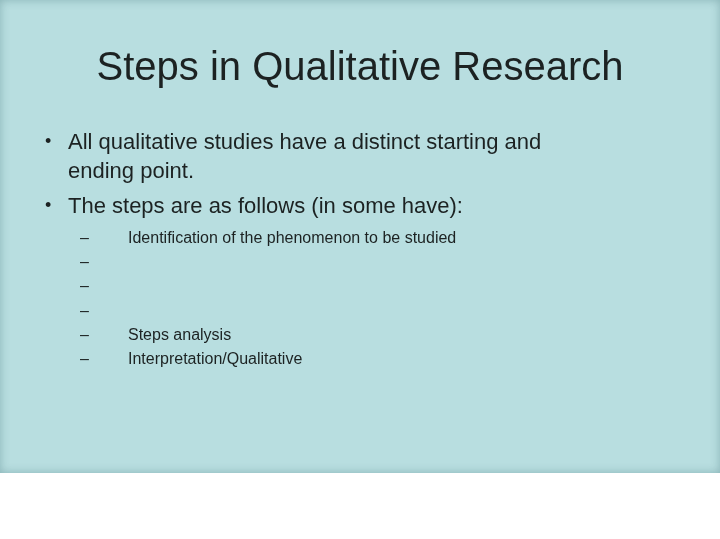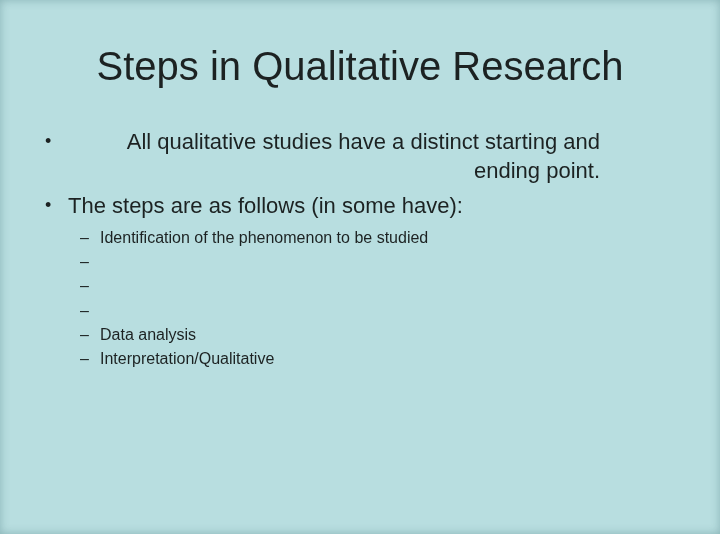--- a/index.html
+++ b/index.html
@@ -8,21 +8,21 @@
   }
   body {
     width: 720px;
     height: 539px;
     overflow: hidden;
     font-family: "Liberation Sans", sans-serif;
   }
   .slide {
     position: relative;
     width: 720px;
-    height: 534px;
+    height: 473px;
     background: #b8dee0;
     box-shadow: inset 0 0 10px rgba(15, 70, 75, 0.28);
     box-sizing: border-box;
   }
   .title {
     margin: 0;
     padding-top: 44px;
     text-align: center;
     font-size: 40px;
     font-weight: 400;
@@ -41,39 +41,39 @@
     color: #1c2222;
     margin-bottom: 6px;
   }
   .b1 .dot {
     flex: 0 0 23px;
     font-size: 18px;
     line-height: 1.6;
   }
   .b1 .b1-text {
     max-width: 532px;
-    text-align: right;
   }
   .sub-list {
     margin-top: 4px;
     margin-left: 35px;
   }
   .b2 {
     display: flex;
     align-items: flex-start;
     font-size: 16px;
     line-height: 1.45;
     color: #1c2222;
     margin-bottom: 1px;
   }
   .b2 .dash {
     flex: 0 0 20px;
   }
   .b2 .b2-text {
     max-width: 505px;
+    margin-left: 28px;
   }
 </style>
 </head>
 <body>
 
 <div class="slide">
   <h1 class="title">Steps in Qualitative Research</h1>
 
   <div class="content">
 
@@ -96,21 +96,21 @@
         <span class="dash">–</span>
       </div>
       <div class="b2">
         <span class="dash">–</span>
       </div>
       <div class="b2">
         <span class="dash">–</span>
       </div>
       <div class="b2">
         <span class="dash">–</span>
-        <span class="b2-text">Data analysis</span>
+        <span class="b2-text">Steps analysis</span>
       </div>
       <div class="b2">
         <span class="dash">–</span>
         <span class="b2-text">Interpretation/Qualitative</span>
       </div>
     </div>
 
   </div>
 </div>
 

